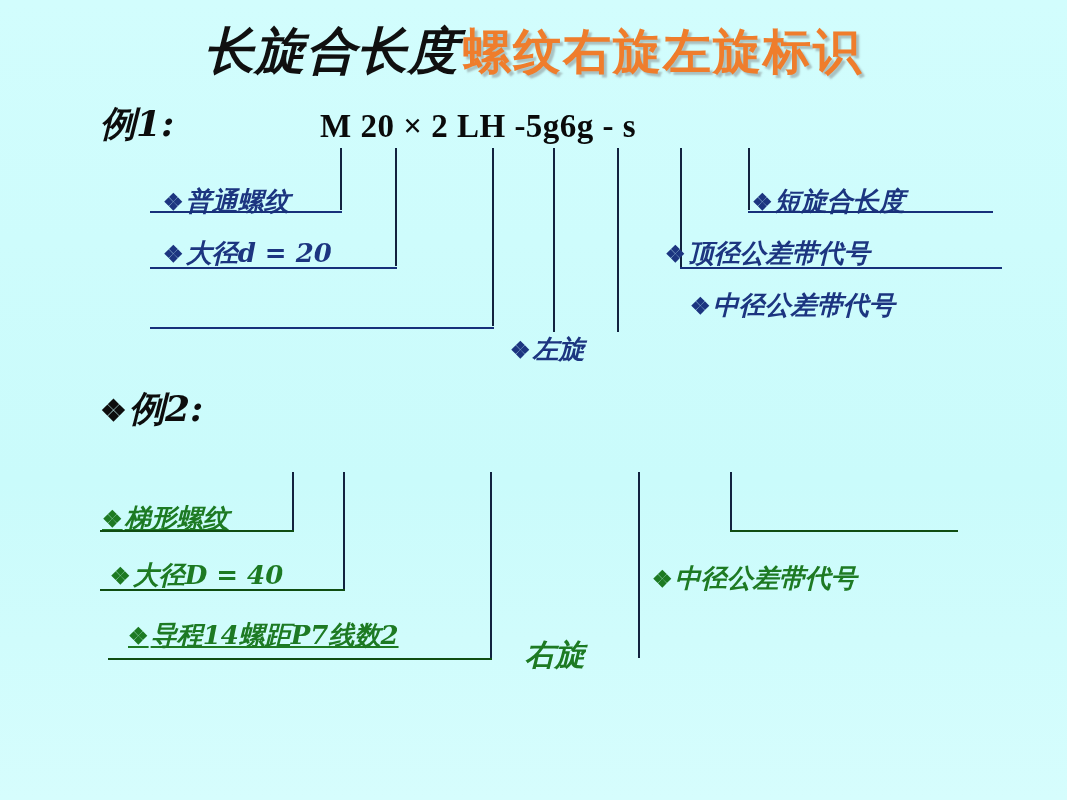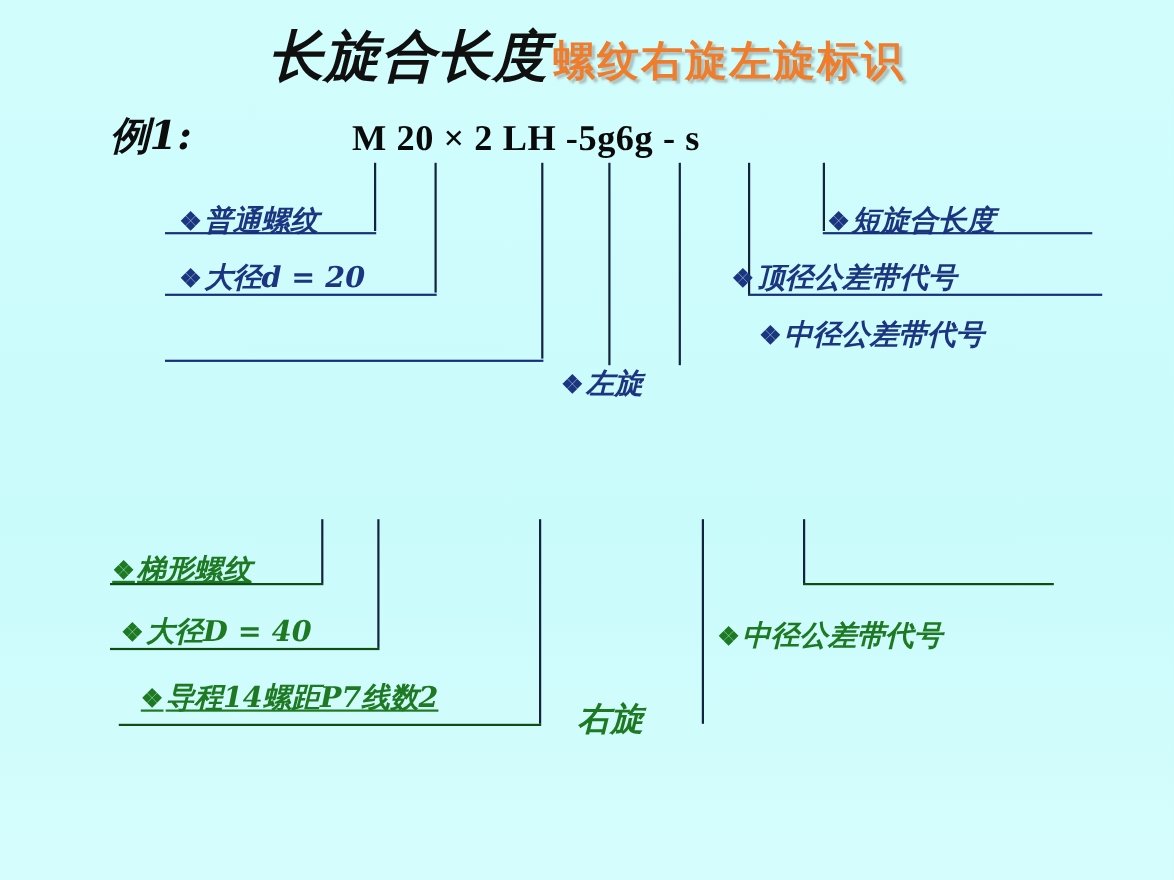--- a/index.html
+++ b/index.html
@@ -35,21 +35,21 @@
   .title-black {
     font-family: "DejaVu Serif", "Liberation Serif", serif;
     font-size: 50px;
     font-weight: bold;
     font-style: italic;
     color: #101010;
     letter-spacing: 1px;
   }
   .title-orange {
     font-family: Liberation Mono, monospace;
-    font-size: 38px;
+    font-size: 48px;
     font-weight: bold;
     color: #ef7d2c;
     letter-spacing: 2px;
     text-shadow: 3px 3px 2px rgba(120,120,120,0.45);
     margin-left: 4px;
   }
 
   
   .ex-label {
     font-family: "DejaVu Serif", "Liberation Serif", serif;
@@ -135,20 +135,23 @@
 
   <div class="node ann blue" style="left:665px; top:240px;">
     <span class="bullet">❖</span><span>顶径公差带代号</span>
   </div>
   <div class="hline blue" style="left:680px; top:267px; width:322px;"></div>
 
   <div class="node ann blue" style="left:690px; top:292px;">
     <span class="bullet">❖</span><span>中径公差带代号</span>
   </div>
 
+  <div class="node ex-label" style="left:100px; top:390px;">
+    <span class="bullet" style="font-size:30px;">❖</span><span>例2:</span>
+  </div>
 
 
   <div class="vline dark" style="left:292px; top:472px; height:58px;"></div>
   <div class="vline dark" style="left:343px; top:472px; height:117px;"></div>
   <div class="vline dark" style="left:490px; top:472px; height:186px;"></div>
   <div class="vline dark" style="left:638px; top:472px; height:186px;"></div>
   <div class="vline dark" style="left:730px; top:472px; height:58px;"></div>
 
   <div class="node ann green" style="left:102px; top:505px;text-decoration:underline;">
     <span class="bullet">❖</span><span>梯形螺纹</span>

